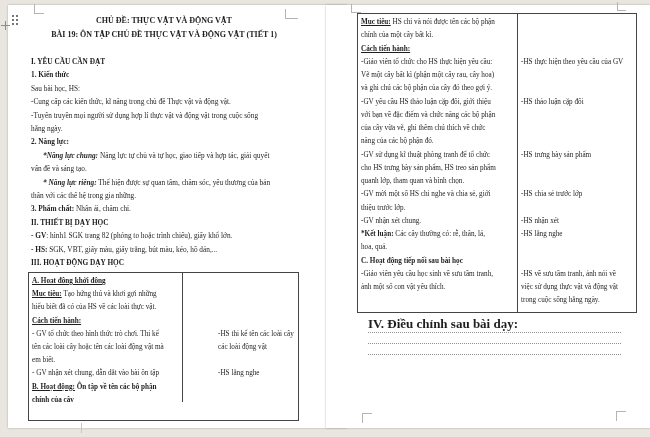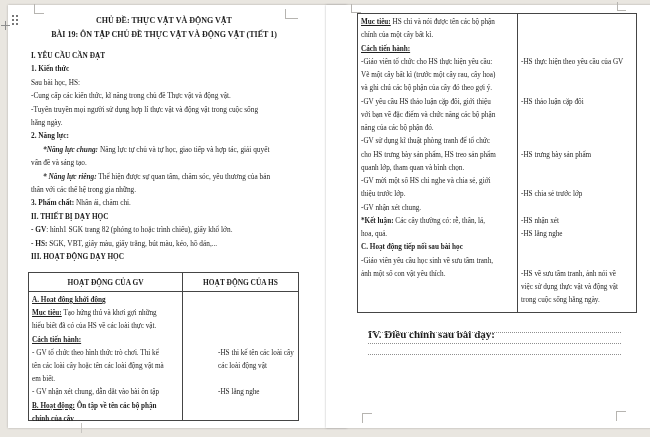--- a/index.html
+++ b/index.html
@@ -27,21 +27,21 @@
   .dots-icon{position:absolute;left:12px;top:15px;width:2px;height:2px;background:#777;
     box-shadow:4px 0 #777,0 4px #777,4px 4px #777,0 8px #777,4px 8px #777;}
   .cross-icon{position:absolute;left:1px;top:21px;width:9px;height:9px;
     background:
       linear-gradient(#8d8d8d,#8d8d8d) 4px 0/1px 9px no-repeat,
       linear-gradient(#8d8d8d,#8d8d8d) 0 4px/9px 1px no-repeat;}
 
   
   .titleblock{position:absolute;left:20px;top:9px;width:272px;text-align:center;
     font-weight:bold;font-size:8px;line-height:14px;white-space:nowrap;}
-  .bodytext{position:absolute;left:23px;top:44px;width:278px;
+  .bodytext{position:absolute;left:23px;top:50px;width:278px;
     font-size:7.3px;line-height:13.4px;font-family:Liberation Serif, serif;}
   .tline{white-space:nowrap;overflow:hidden;}
   .b{font-weight:bold;}
   .i{font-style:italic;margin-left:12px;}
   .u{text-decoration:underline;text-underline-offset:1px;}
 
   
   .doc-table{position:absolute;border:1px solid #454545;background:#fff;box-sizing:border-box;}
   .t1{left:20px;top:267px;width:271px;height:149px;font-size:7.2px;}
   .t1 .thead{display:flex;height:18px;border-bottom:1px solid #454545;font-weight:bold;font-size:7.4px;}
@@ -54,21 +54,21 @@
   .t1 .c1{width:154px;border-right:1px solid #454545;}
   .t1 .c2{flex:1;margin-left:32px;}
   .t1 .tline{height:13.2px;line-height:13.2px;}
 
   .t2{left:31px;top:8px;width:280px;height:300px;font-size:7.2px;}
   .t2 .c1{width:160px;border-right:1px solid #454545;}
   .t2 .c2{flex:1;}
   .t2 .tline{height:13.25px;line-height:13.25px;}
 
   
-  .sec4{position:absolute;left:42px;top:311px;font-size:11px;font-weight:bold;white-space:nowrap;margin-top:12px;}
+  .sec4{position:absolute;left:42px;top:311px;font-size:13px;font-weight:bold;white-space:nowrap;}
   .dotted-wrap{position:absolute;left:42px;top:317px;width:253px;}
   .dotted{height:10px;border-bottom:1px dotted #8f8f8f;}
 </style>
 </head>
 <body>
 
 <div class="canvas">
 
   <div class="page page1">
     <div class="titleblock">
@@ -88,24 +88,20 @@
         <div class="tline"><span class="b i">* Năng lực riêng:</span><span> Thể hiện được sự quan tâm, chăm sóc, yêu thương của bản</span></div>
         <div class="tline"><span>thân với các thế hệ trong gia những.</span></div>
         <div class="tline"><span class="b">3. Phẩm chất:</span><span> Nhân ái, chăm chỉ.</span></div>
         <div class="tline"><span class="b">II. THIẾT BỊ DẠY HỌC</span></div>
         <div class="tline"><span class="b">- GV</span><span>: hình1 SGK trang 82 (phóng to hoặc trình chiếu), giấy khổ lớn.</span></div>
         <div class="tline"><span class="b">- HS:</span><span> SGK, VBT, giấy màu, giấy trắng, bút màu, kéo, hồ dán,...</span></div>
         <div class="tline"><span class="b">III. HOẠT ĐỘNG DẠY HỌC</span></div>
       </div>
 
     <div class="doc-table t1">
-      <div class="thead">
-        <div class="hc hc1">HOẠT ĐỘNG CỦA GV</div>
-        <div class="hc hc2">HOẠT ĐỘNG CỦA HS</div>
-      </div>
       <div class="tbody">
         <div class="cell c1">
             <div class="tline"><span class="b u">A. Hoạt động khởi động</span></div>
             <div class="tline"><span class="b u">Mục tiêu:</span><span> Tạo hứng thú và khơi gợi những</span></div>
             <div class="tline"><span>hiểu biết đã có của HS về các loài thực vật.</span></div>
             <div class="tline"><span class="b u">Cách tiến hành:</span></div>
             <div class="tline"><span>- GV tổ chức theo hình thức trò chơi. Thi kể</span></div>
             <div class="tline"><span>tên các loài cây hoặc tên các loài động vật mà</span></div>
             <div class="tline"><span>em biết.</span></div>
             <div class="tline"><span>- GV nhận xét chung, dẫn dắt vào bài ôn tập</span></div>
@@ -129,24 +125,25 @@
   </div>
 
   <div class="page page2">
     <div class="doc-table t2">
       <div class="tbody">
         <div class="cell c1">
             <div class="tline"><span class="b u">Mục tiêu:</span><span> HS chỉ và nói được tên các bộ phận</span></div>
             <div class="tline"><span>chính của một cây bất kì.</span></div>
             <div class="tline"><span class="b u">Cách tiến hành:</span></div>
             <div class="tline"><span>-Giáo viên tổ chức cho HS thực hiện yêu cầu:</span></div>
-            <div class="tline"><span>Vẽ một cây bất kì (trước một cây rau, cây hoa)</span></div>
+            <div class="tline"><span>Vẽ một cây bất kì (phận một cây rau, cây hoa)</span></div>
             <div class="tline"><span>và ghi chú các bộ phận của cây đó theo gợi ý.</span></div>
             <div class="tline"><span>-GV yêu cầu HS thảo luận cặp đôi, giới thiệu</span></div>
             <div class="tline"><span>với bạn về đặc điểm và chức năng các bộ phận</span></div>
+            <div class="tline"><span>của cây vừa vẽ, ghi thêm chú thích về chức</span></div>
             <div class="tline"><span>năng của các bộ phận đó.</span></div>
             <div class="tline"><span>-GV sử dụng kĩ thuật phòng tranh để tổ chức</span></div>
             <div class="tline"><span>cho HS trưng bày sản phẩm, HS treo sản phẩm</span></div>
             <div class="tline"><span>quanh lớp, tham quan và bình chọn.</span></div>
             <div class="tline"><span>-GV mời một số HS chỉ nghe và chia sẻ, giới</span></div>
             <div class="tline"><span>thiệu trước lớp.</span></div>
             <div class="tline"><span>-GV nhận xét chung.</span></div>
             <div class="tline"><span class="b">*Kết luận:</span><span> Các cây thường có: rễ, thân, lá,</span></div>
             <div class="tline"><span>hoa, quả.</span></div>
             <div class="tline"><span class="b">C. Hoạt động tiếp nối sau bài học</span></div>

